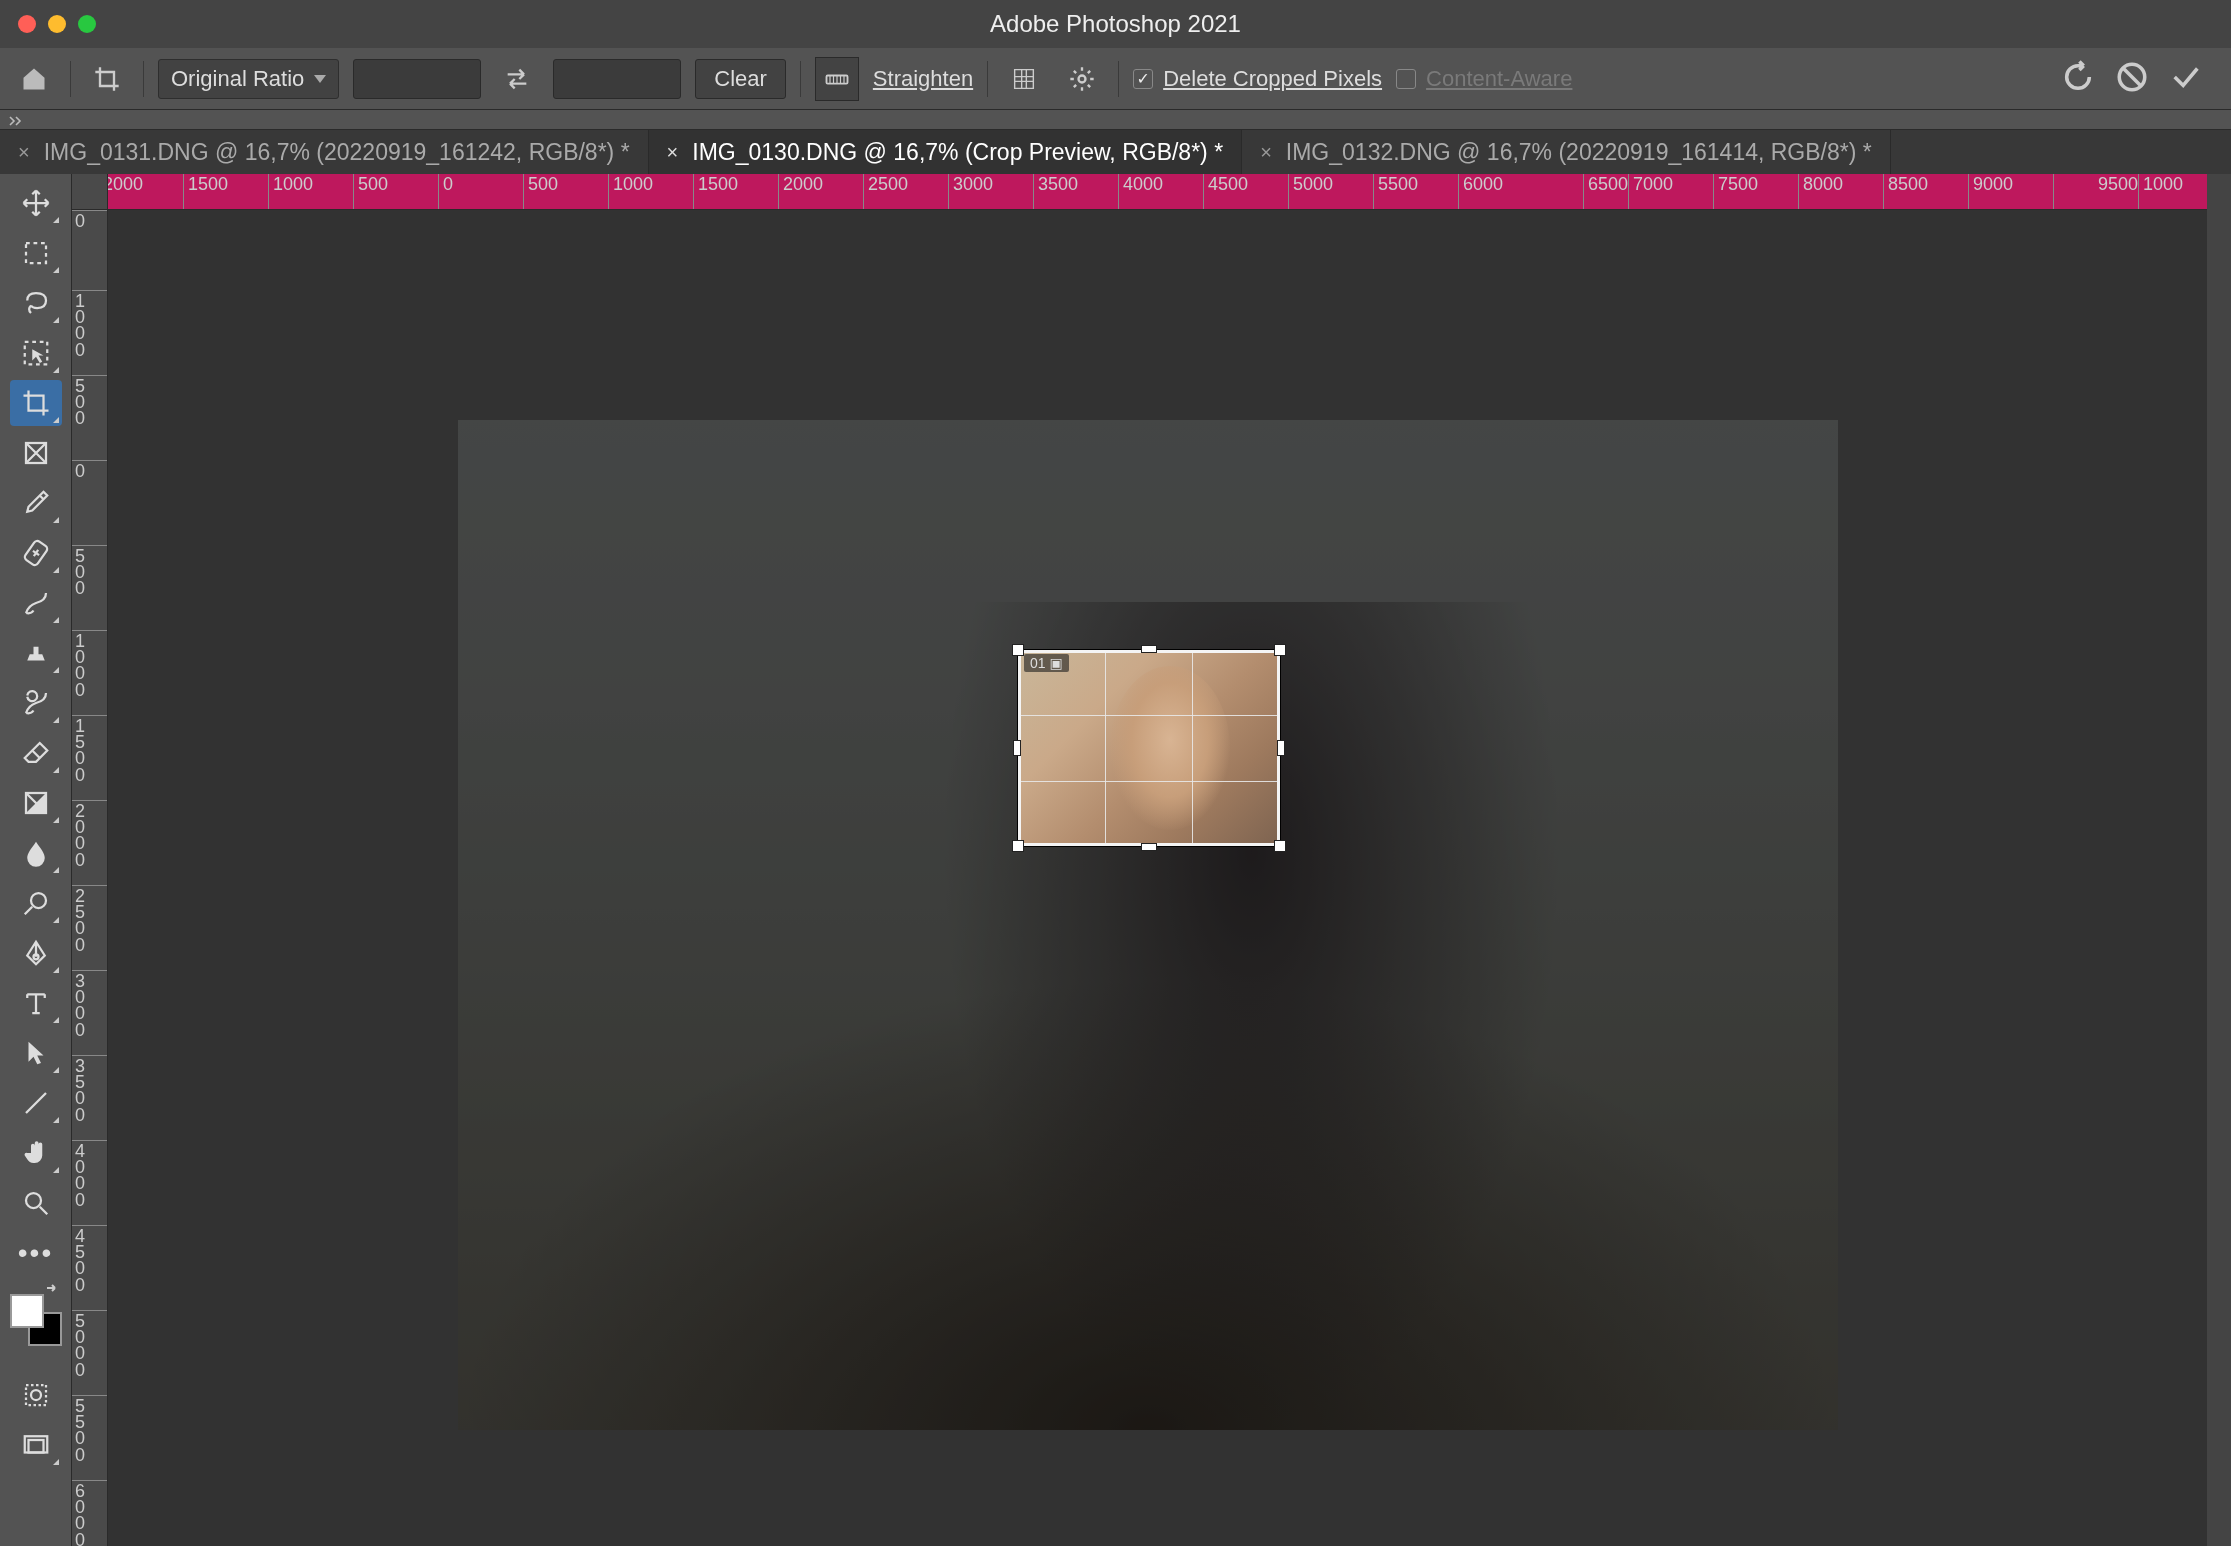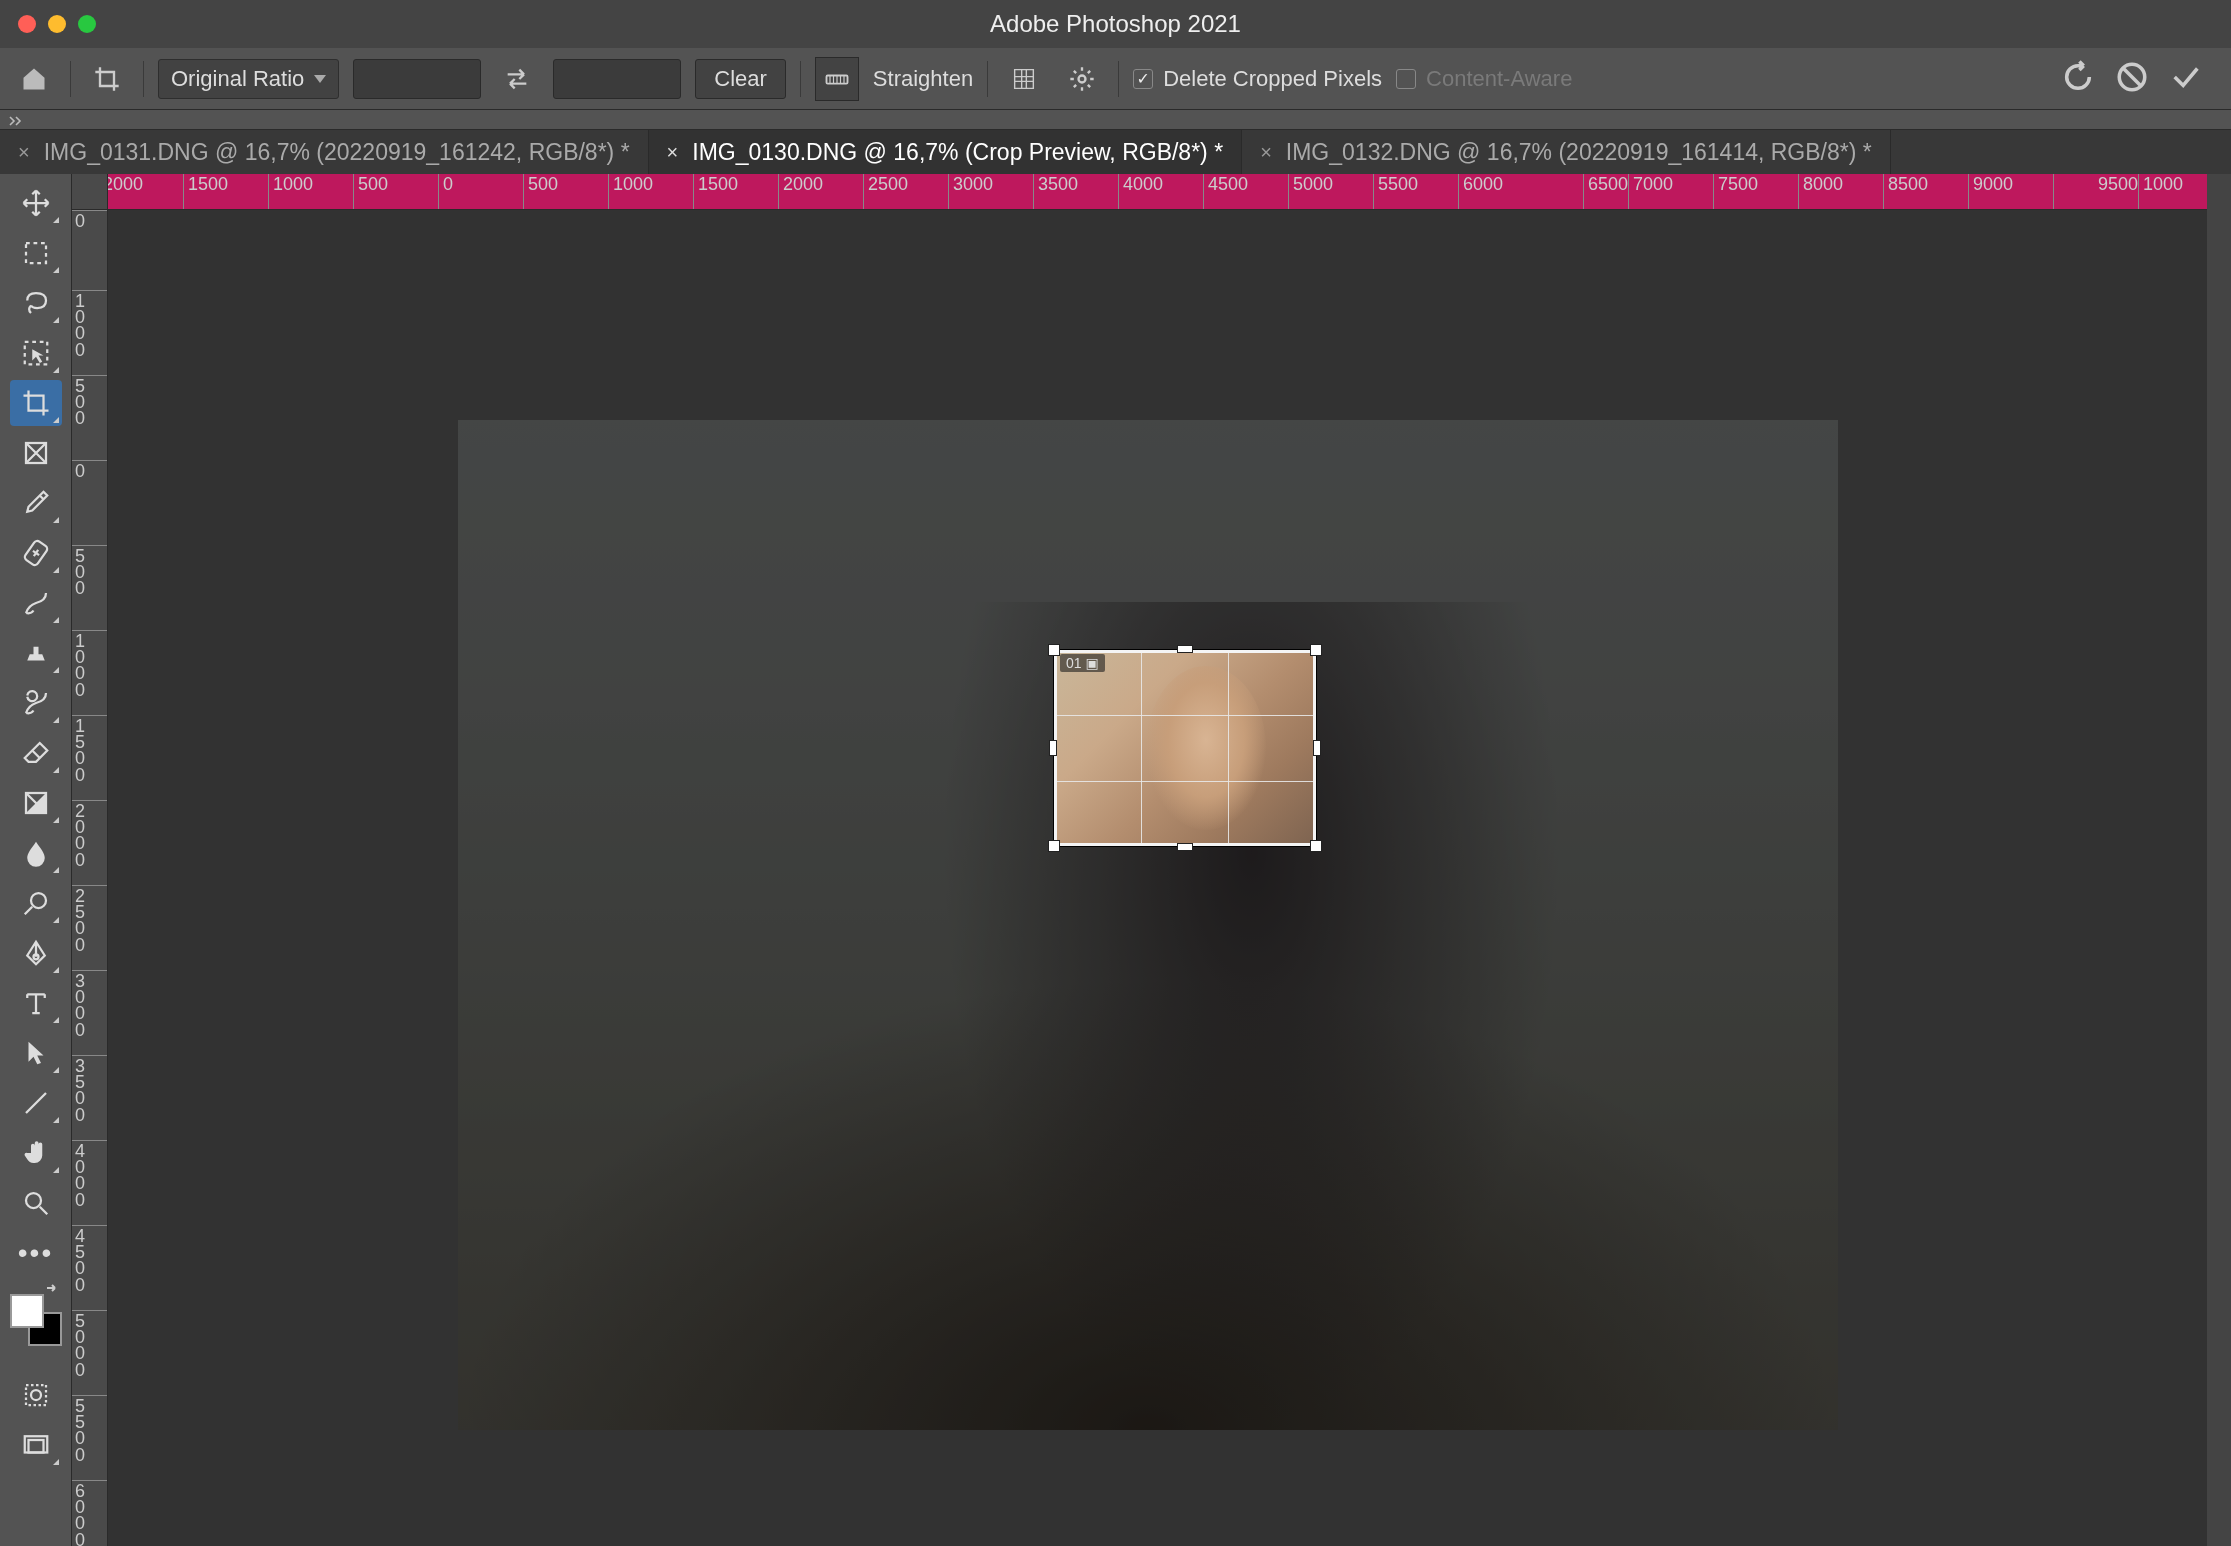--- a/index.html
+++ b/index.html
@@ -18,21 +18,21 @@
   .optionsbar { height: 62px; background: #535353; display: flex; align-items: center; padding: 0 12px; gap: 14px; border-bottom: 1px solid #2a2a2a; }
   .btn-icon { width: 44px; height: 44px; display: flex; align-items: center; justify-content: center; border-radius: 4px; color: #ccc; }
   .btn-icon svg { width: 28px; height: 28px; stroke: #ccc; fill: none; stroke-width: 2; }
   .sep { width: 1px; height: 36px; background: #3a3a3a; }
   .combo { height: 40px; background: #424242; border: 1px solid #2e2e2e; display: flex; align-items: center; padding: 0 12px; gap: 10px; font-size: 22px; color: #ddd; border-radius: 3px; }
   .combo .caret { border-left: 6px solid transparent; border-right: 6px solid transparent; border-top: 8px solid #aaa; }
   .numfield { width: 128px; height: 40px; background: #3b3b3b; border: 1px solid #2a2a2a; border-radius: 3px; }
   .text-btn { height: 40px; padding: 0 18px; background: #424242; border: 1px solid #2a2a2a; color: #ddd; font-size: 22px; display: flex; align-items: center; border-radius: 3px; }
   .checkbox { width: 20px; height: 20px; border: 1px solid #888; border-radius: 3px; display: inline-flex; align-items: center; justify-content: center; color: #eee; font-size: 16px; }
   .checkbox.checked::after { content: "✓"; }
-  .opt-label { font-size: 22px; color: #ddd; }
+  .opt-label { font-size: 22px; color: #ddd; text-decoration: underline; }
   .opt-label.disabled { color: #7a7a7a; }
   .opt-group { display: flex; align-items: center; gap: 10px; }
   .straighten-ico { width:44px; height:44px; background:#434343; border:1px solid #2a2a2a; display:flex; align-items:center; justify-content:center; }
   .right-actions { margin-left: auto; display: flex; align-items: center; gap: 20px; padding-right: 16px; }
   .right-actions svg { width: 34px; height: 34px; stroke: #ccc; fill: none; stroke-width: 2.5; }
 
   
   .disclosure { height: 20px; background: #535353; border-bottom: 1px solid #2a2a2a; display:flex; align-items:center; padding-left:8px; }
   .disclosure svg { width:16px; height:12px; fill:#bbb; }
 
@@ -71,21 +71,21 @@
   .ruler-v .tick span{display:block;}
   .canvas { position: relative; background: #323232; overflow: hidden; }
 
   
   .photo { position: absolute; left: 350px; top: 210px; width: 1380px; height: 1010px; background: linear-gradient(180deg, #bfc4c2 0%, #b7bbb8 25%, #a9ada6 50%, #8e8b7e 100%); filter: brightness(0.55); }
   
   .photo::before{content:"";position:absolute;left:0;right:0;bottom:0;height:45%;background:radial-gradient(ellipse at 50% 100%, rgba(70,60,50,0.9), rgba(70,60,50,0) 70%);}
   .photo::after{content:"";position:absolute;left:35%;top:18%;width:45%;height:82%;background:radial-gradient(ellipse at 50% 30%, rgba(60,50,55,0.8), rgba(0,0,0,0) 70%);}
   .dim { position: absolute; left: 350px; top: 210px; width: 1380px; height: 1010px; background: rgba(0,0,0,0.35); }
 
-  .crop { position: absolute; left: 946px; top: 440px; width: 262px; height: 196px; }
+  .crop { position: absolute; left: 910px; top: 440px; width: 262px; height: 196px; }
   .crop .bright { position:absolute; inset:0; background: linear-gradient(135deg,#c9b79a 0%, #caa989 30%, #b38d6e 55%, #9e7a5e 75%, #7d6350 100%); }
   .crop .face { position:absolute; left:35%; top:8%; width:46%; height:84%; background: radial-gradient(ellipse at 50% 45%, #d8b493 0%, #c79e7a 45%, rgba(0,0,0,0) 72%); border-radius:50%; }
   .crop .outline { position:absolute; inset:0; border: 3px solid #f4f4f4; box-shadow: 0 0 0 1px #000; pointer-events:none; }
   .crop .grid-v1,.crop .grid-v2{position:absolute;top:0;bottom:0;width:1px;background:#e8e8e8;opacity:.9;}
   .crop .grid-v1{left:33.3%;} .crop .grid-v2{left:66.6%;}
   .crop .grid-h1,.crop .grid-h2{position:absolute;left:0;right:0;height:1px;background:#e8e8e8;opacity:.9;}
   .crop .grid-h1{top:33.3%;} .crop .grid-h2{top:66.6%;}
   .handle{position:absolute;width:12px;height:12px;background:#fff;border:1px solid #222;}
   .h-tl{left:-6px;top:-6px;} .h-tr{right:-6px;top:-6px;} .h-bl{left:-6px;bottom:-6px;} .h-br{right:-6px;bottom:-6px;}
   .h-t{left:calc(50% - 8px);top:-5px;width:16px;height:8px;} .h-b{left:calc(50% - 8px);bottom:-5px;width:16px;height:8px;}

